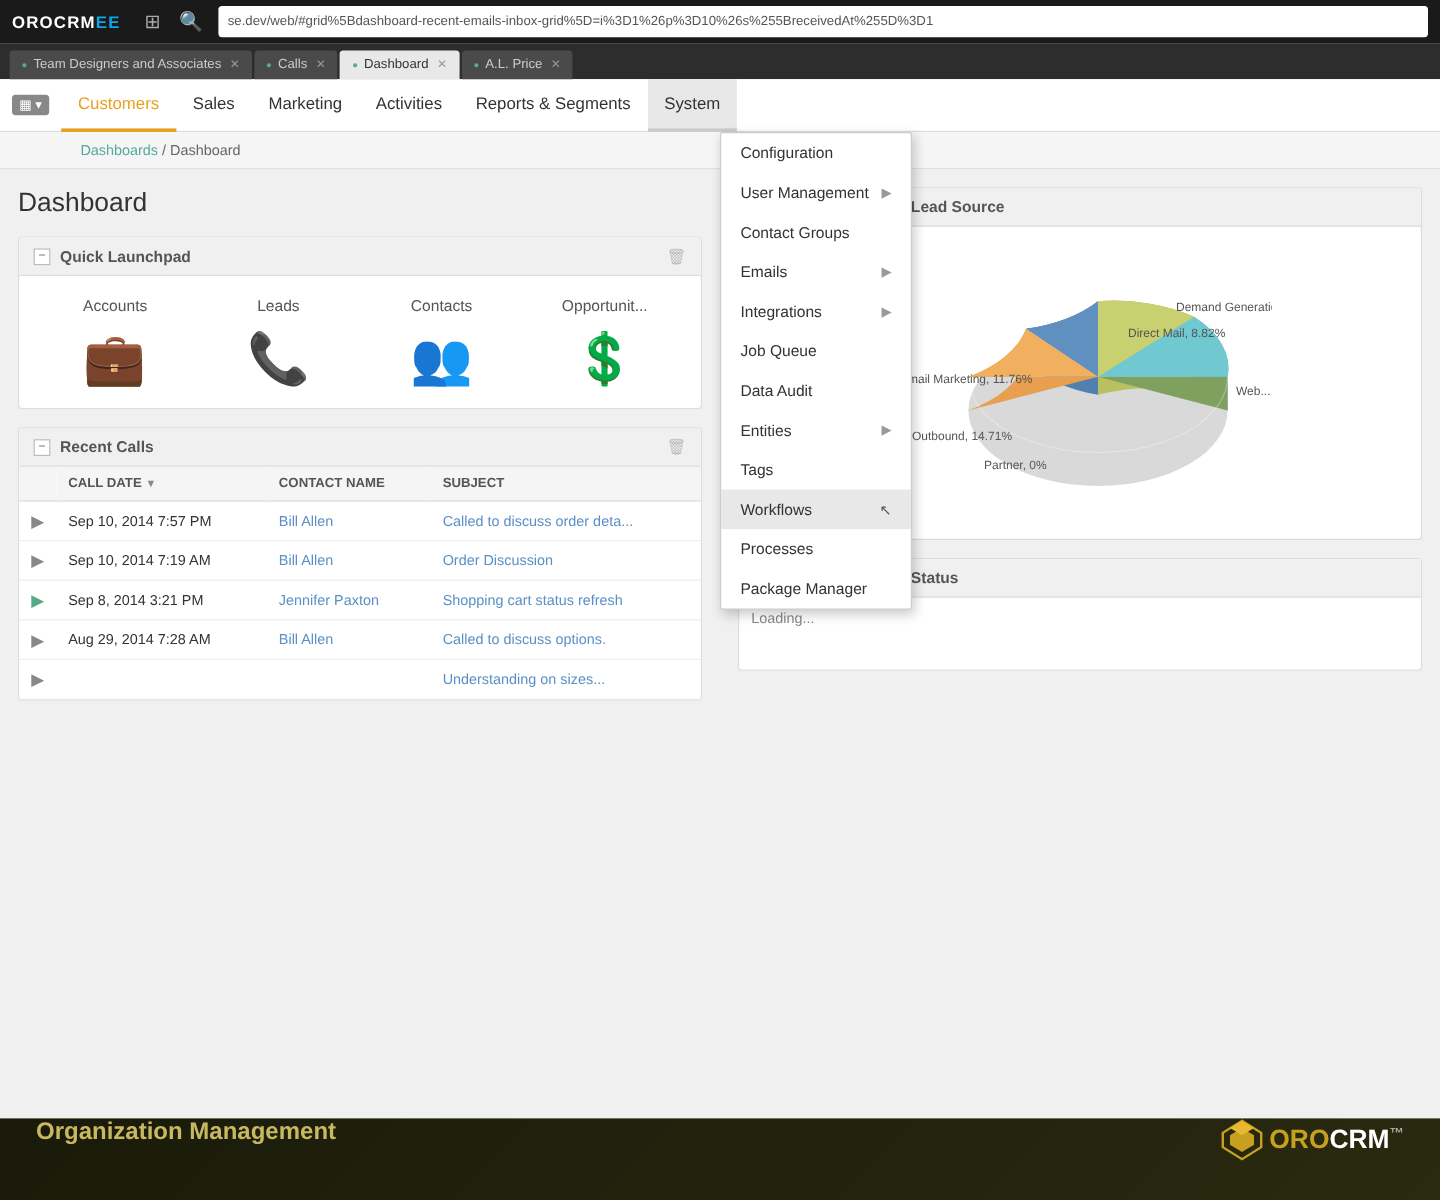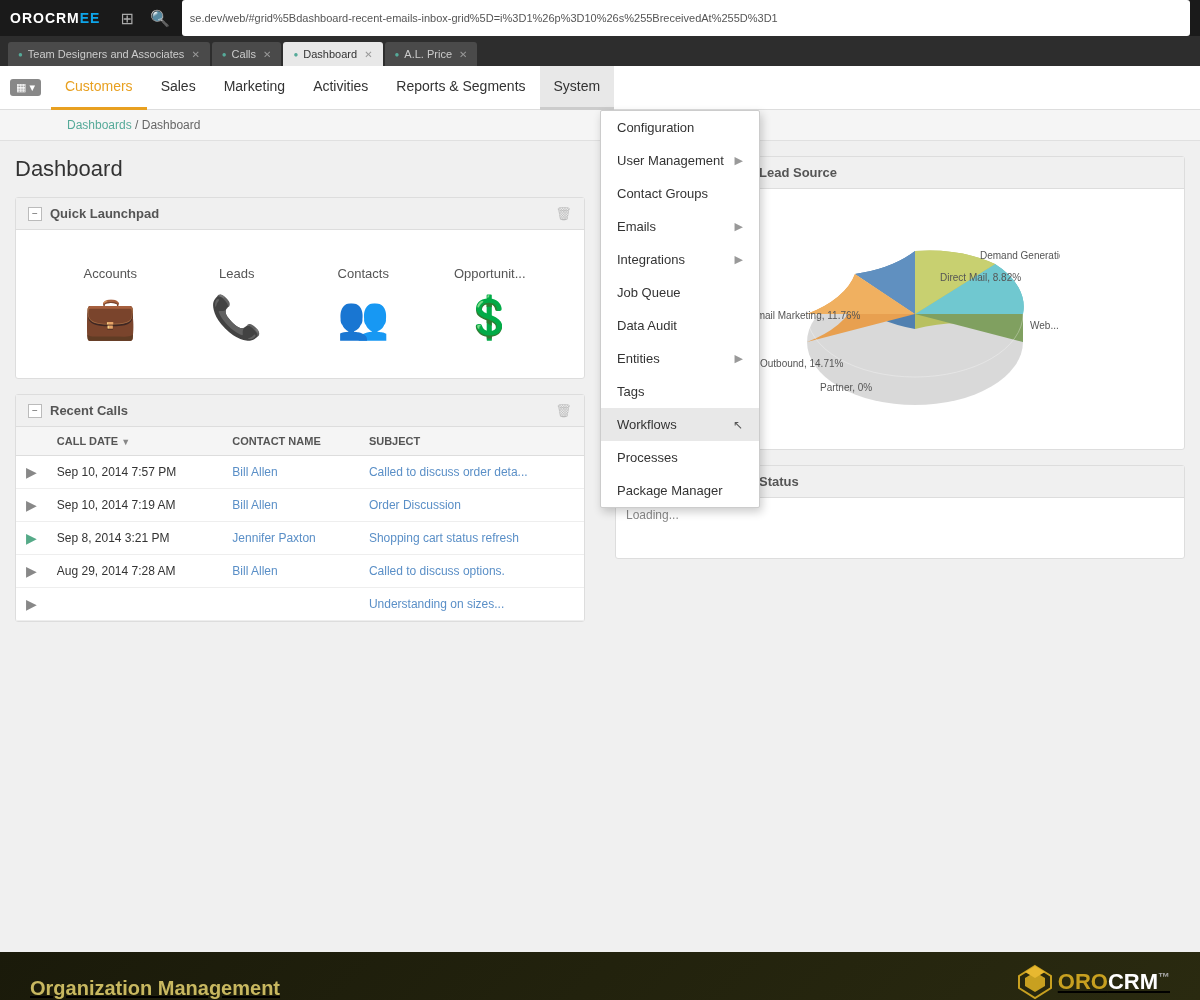--- a/index.html
+++ b/index.html
@@ -24,21 +24,21 @@
     .logo-ee { color: #0ea5e9; }
     .top-icon {
       color: #aaa;
       font-size: 16px;
       cursor: pointer;
       padding: 2px 4px;
     }
     .address-bar {
       flex: 1;
       background: #fff;
-      height: 36px;
+      height: 26px;
       border-radius: 3px;
       font-size: 11px;
       color: #555;
       display: flex;
       align-items: center;
       padding: 0 8px;
       overflow: hidden;
     }
 
     
@@ -169,21 +169,21 @@
     .widget-delete {
       margin-left: auto;
       color: #bbb;
       cursor: pointer;
     }
 
     
     .launchpad-grid {
       display: grid;
       grid-template-columns: repeat(4, 1fr);
-      padding: 36px;
+      padding: 17px;
       gap: 10px;
     }
     .launchpad-item {
       display: flex;
       flex-direction: column;
       align-items: center;
       gap: 12px;
       cursor: pointer;
     }
     .launchpad-label {
@@ -260,38 +260,36 @@
     }
     .dropdown-item.active-hover { background: #e8e8e8; }
     .dropdown-arrow { color: #999; font-size: 11px; }
 
     
     .bottom-bar {
       position: absolute;
       bottom: 0;
       left: 0;
       right: 0;
-      height: 48px;
+      height: 68px;
       background: linear-gradient(135deg, #1a1a0a 0%, #2a2a10 100%);
       display: flex;
-      align-items: flex-end;
+      align-items: flex-start;
       justify-content: space-between;
       padding: 0 30px;
-      text-decoration: underline;
     }
     .bottom-text {
       color: #c8b860;
       font-size: 20px;
       font-weight: bold;
     }
     .bottom-logo {
       display: flex;
       align-items: center;
       gap: 5px;
-      margin-top: 32px;
     }
     .bottom-logo-icon {
       width: 36px;
       height: 36px;
     }
     .bottom-logo-text {
       font-size: 22px;
       font-weight: bold;
     }
     .bottom-logo-oro { color: #c8a020; }

